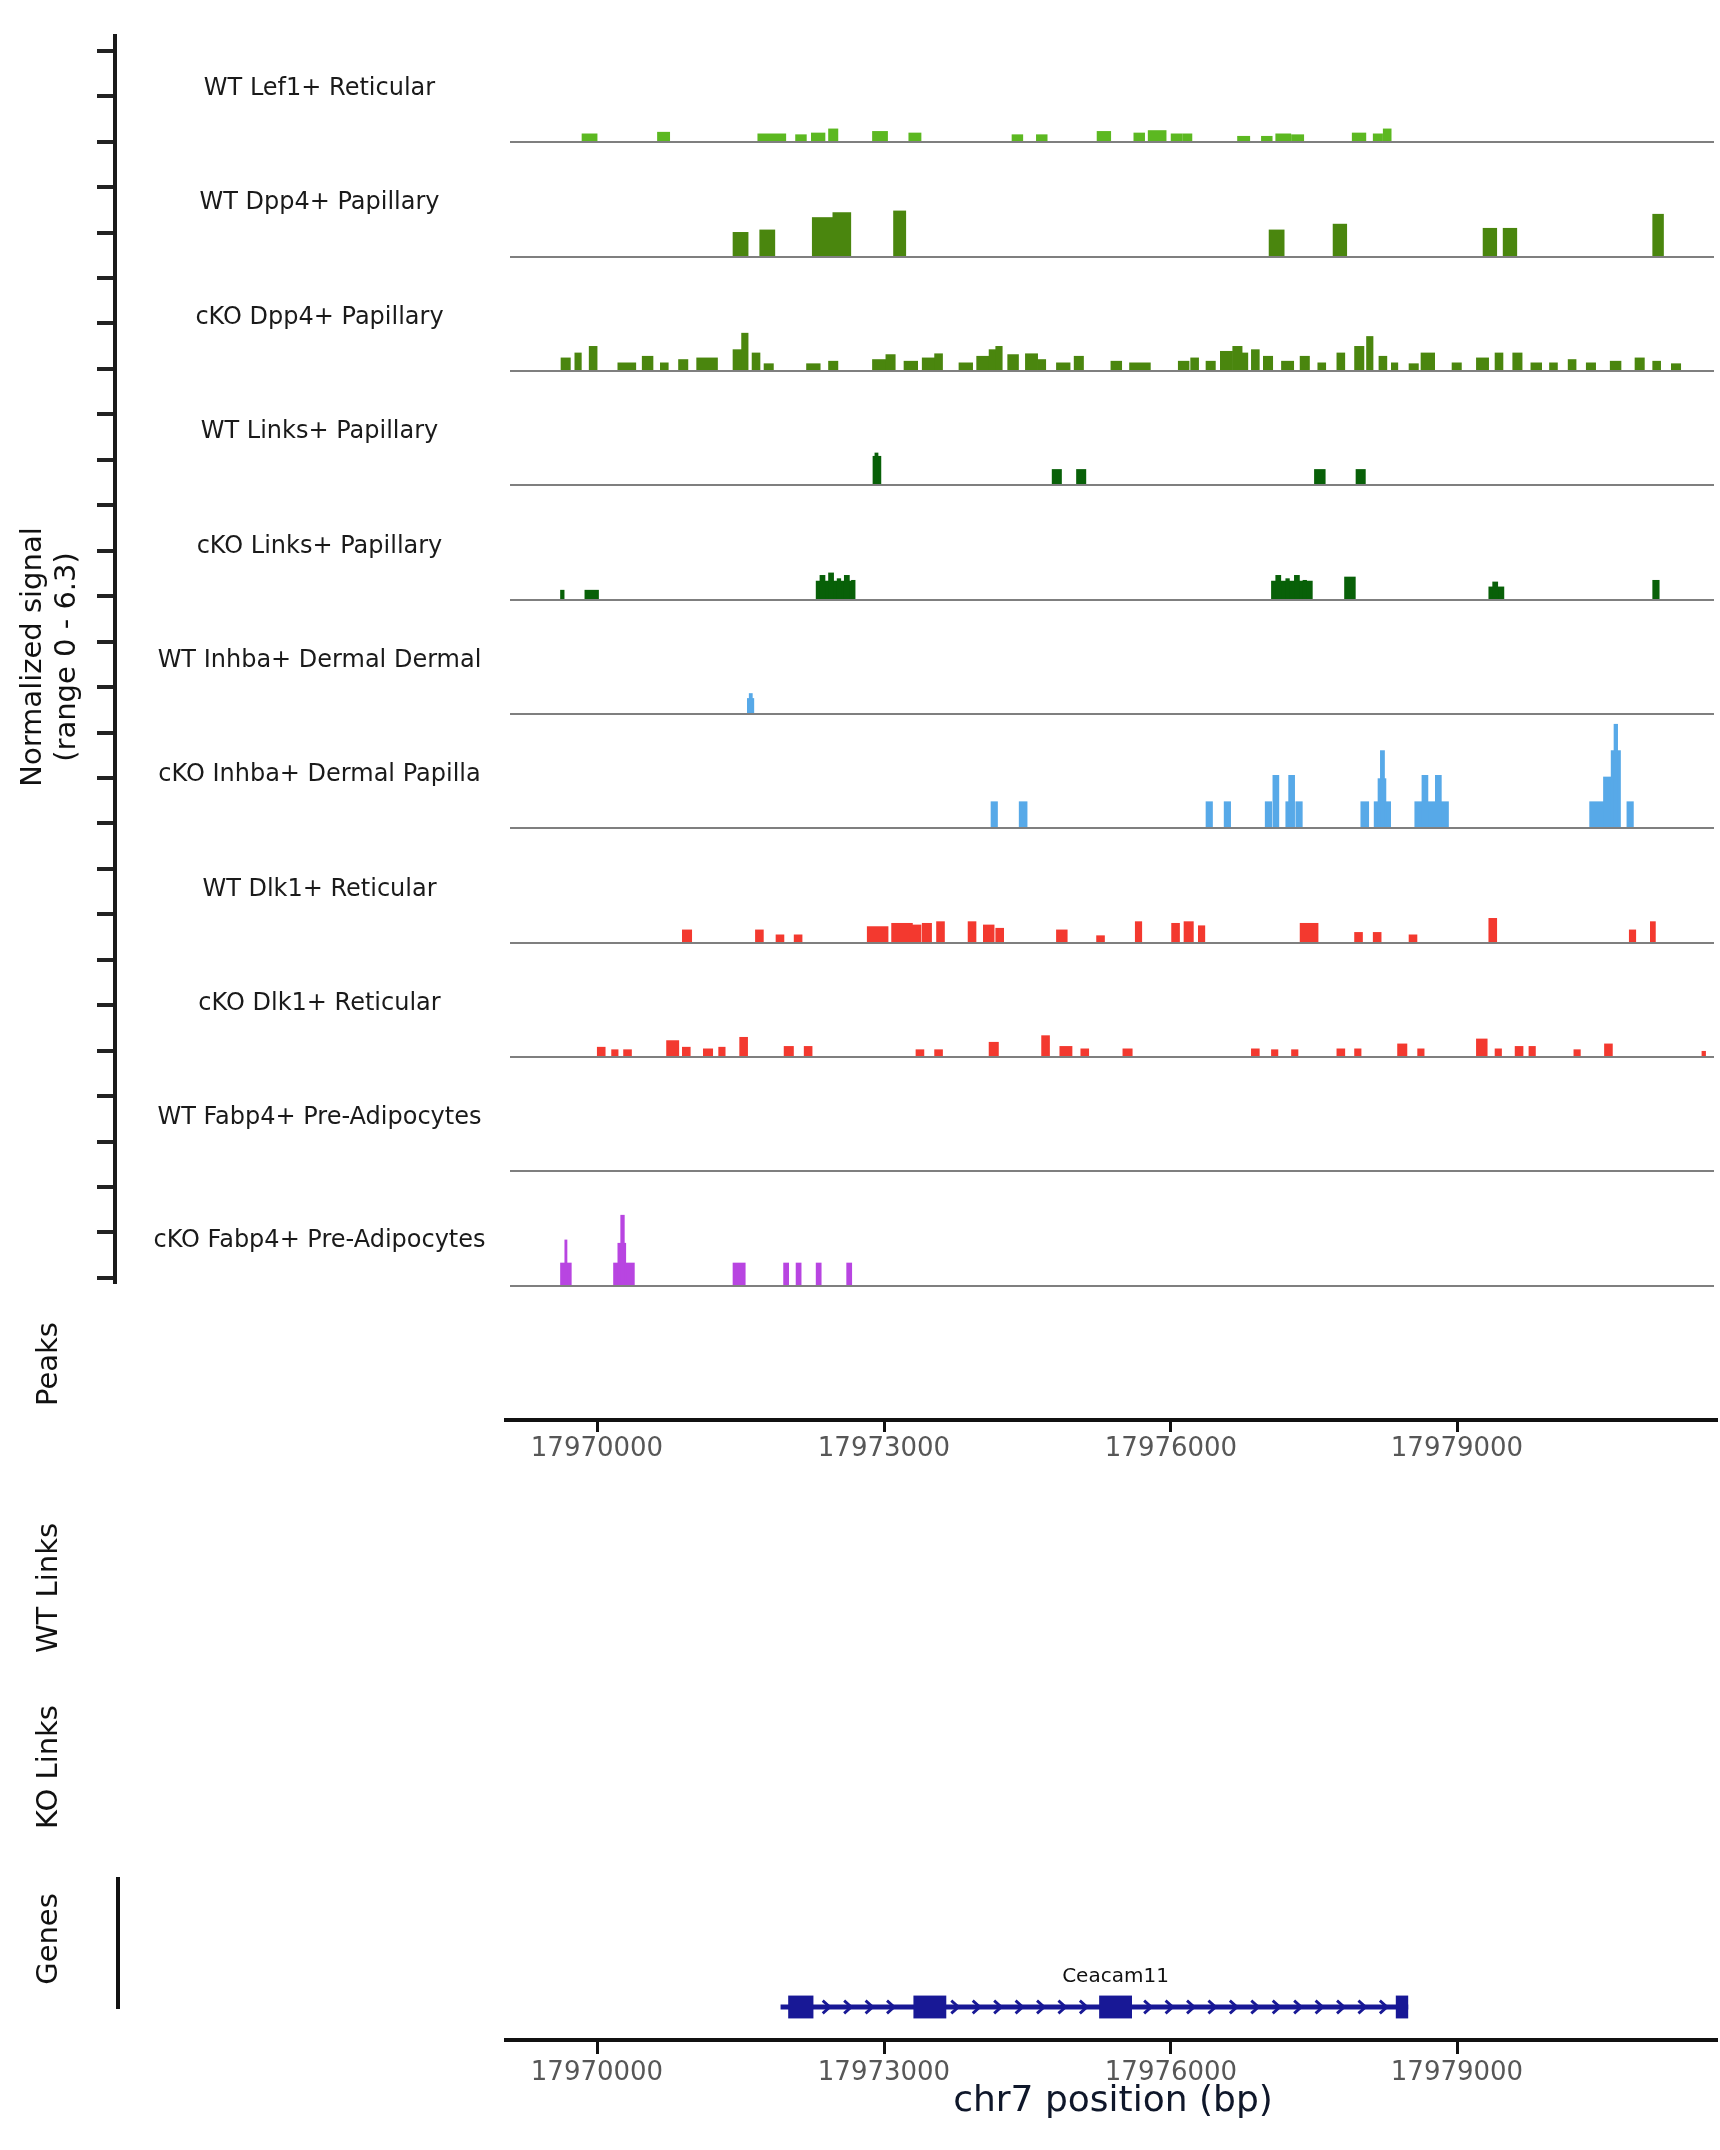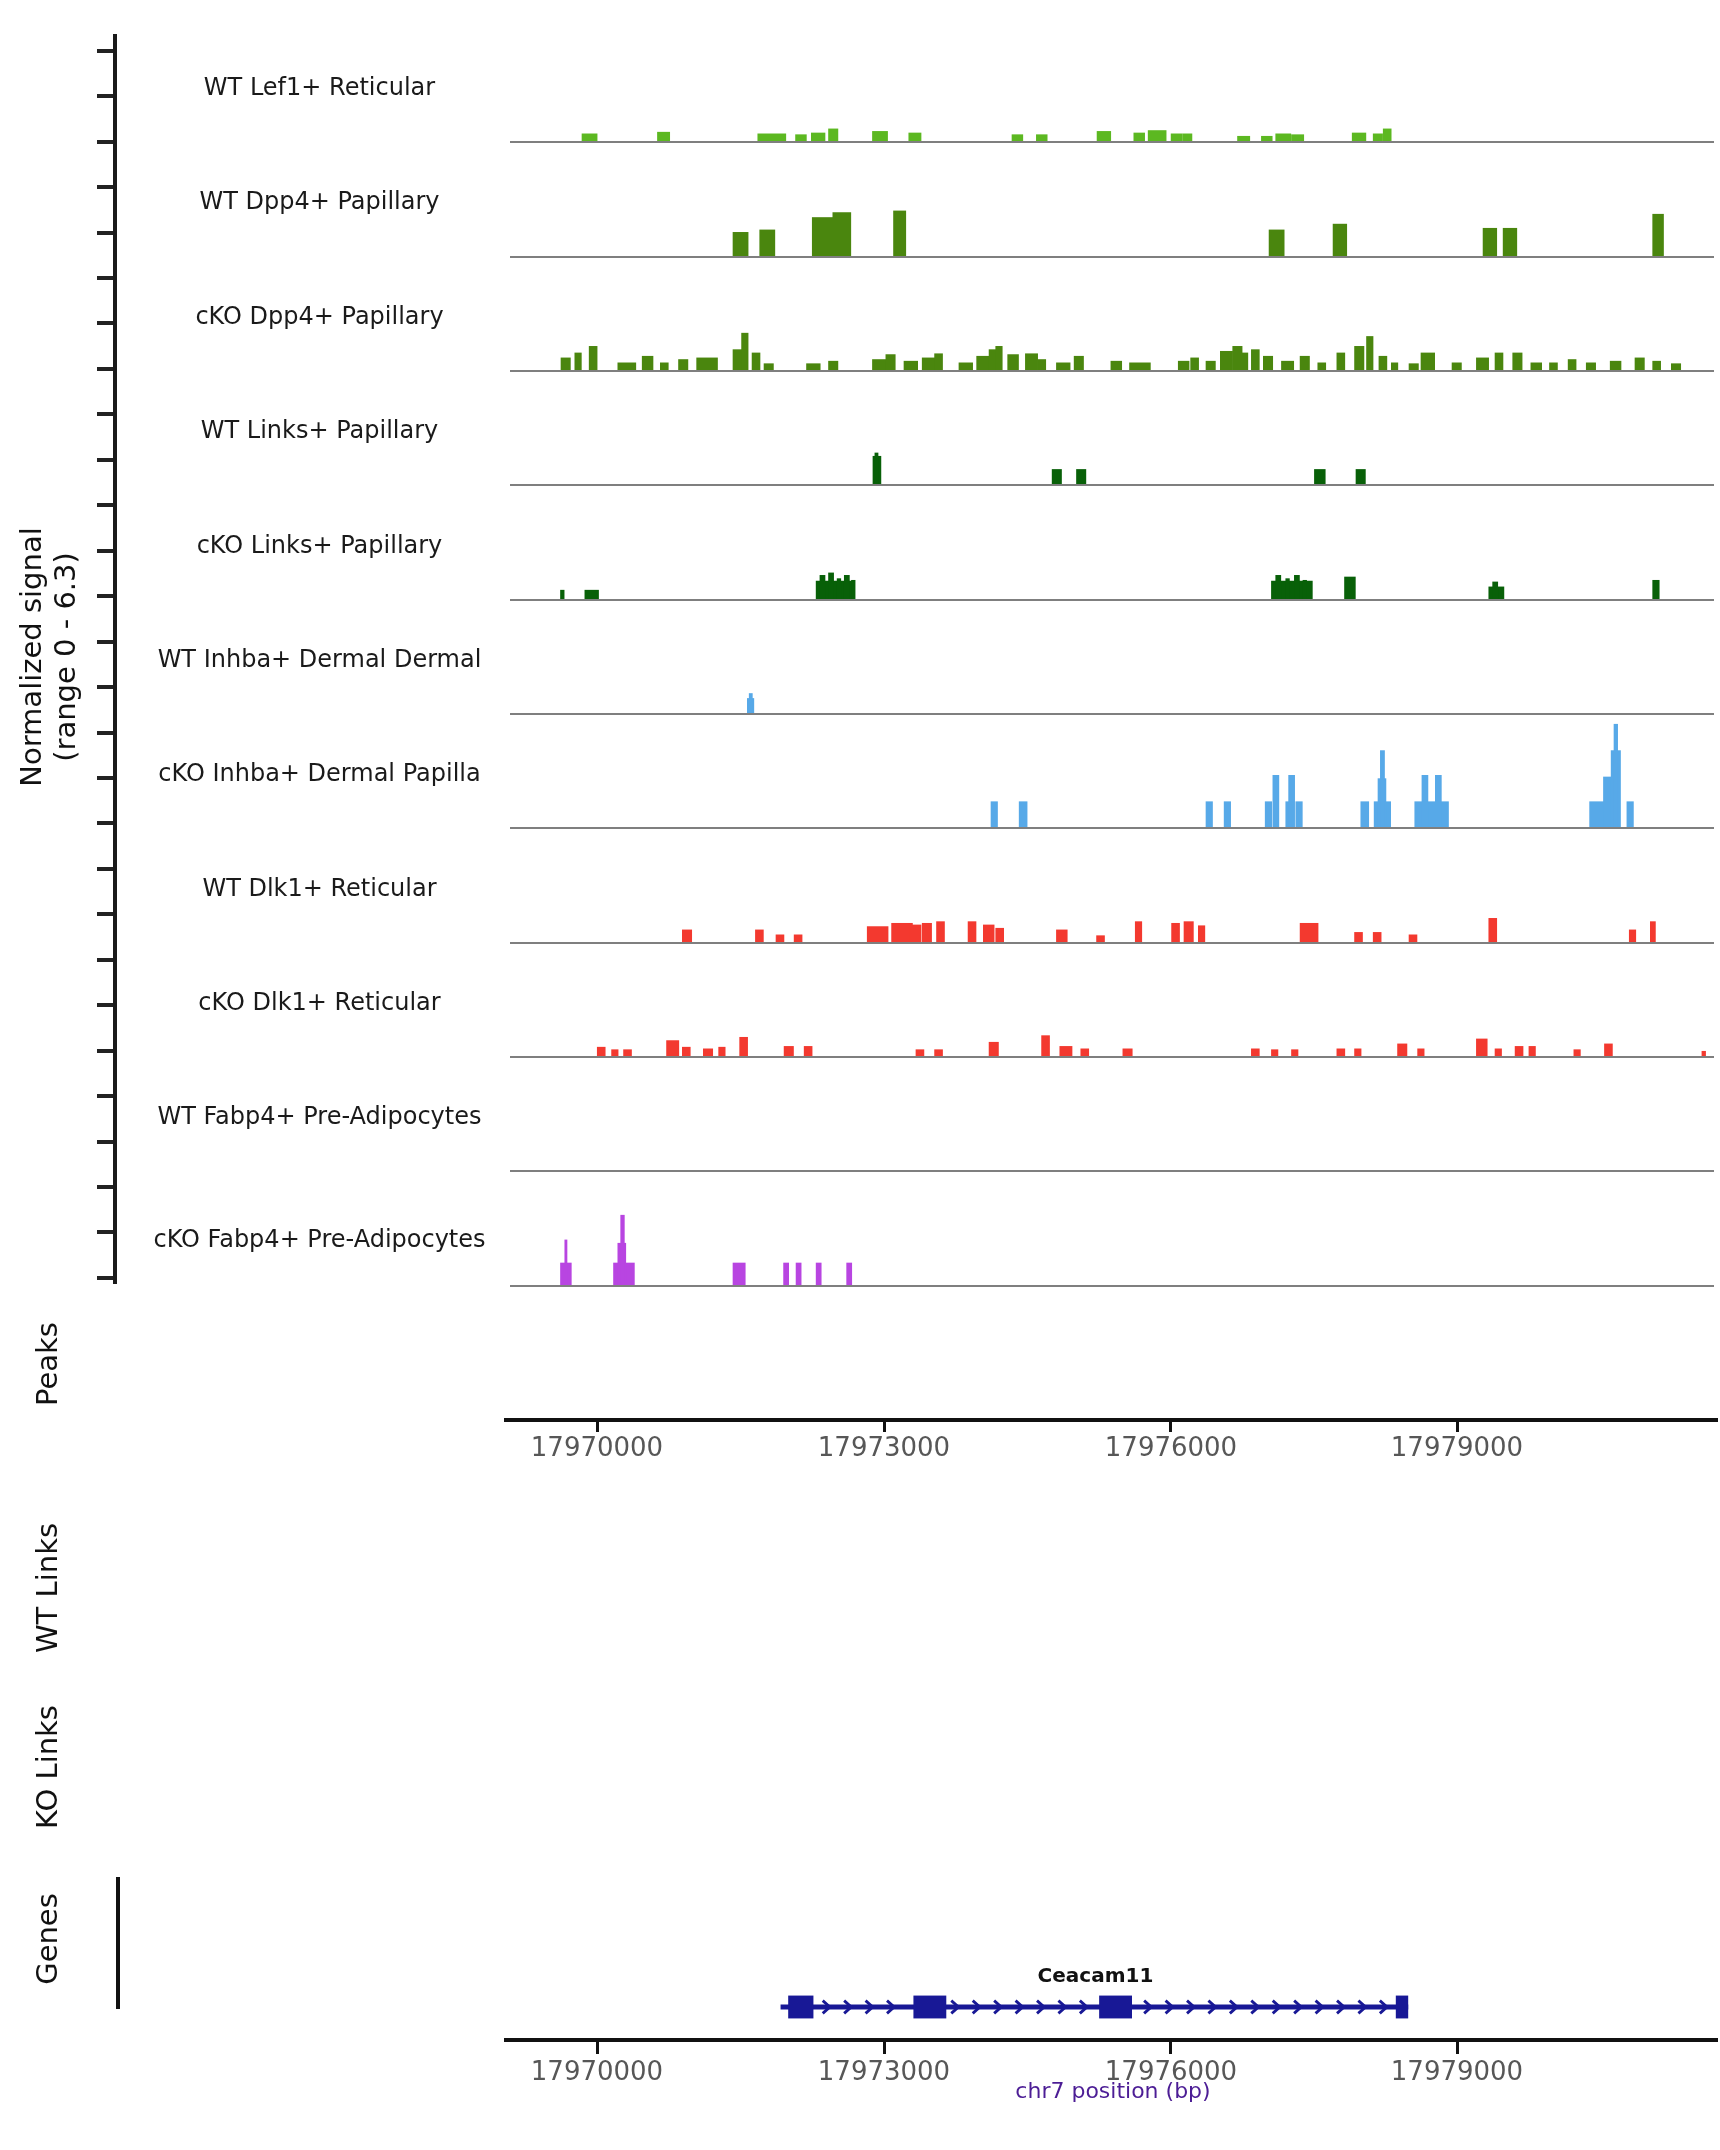--- a/index.html
+++ b/index.html
@@ -9,21 +9,21 @@
   .rot{transform:translate(-50%,-50%) rotate(-90deg);white-space:nowrap;}
   .yaxis-line{left:113px;top:34px;width:3.6px;height:1250px;background:#1a1a1a;}
   .ylab{font-size:29px;color:#111;text-align:center;line-height:34px;}
   .section-label{font-size:29px;color:#111;}
   .track-label{font-size:24px;color:#1a1a1a;text-align:center;width:459px;left:90px;}
   .baseline{height:2.2px;background:#7f7f7f;left:510px;width:1204px;}
   .tick-left{width:16px;height:3.6px;background:#222;left:97px;}
   .axis-line{background:#111;}
   .axis-tick{width:2.9px;background:#111;}
   .tick-label{font-size:26px;color:#575757;width:186px;text-align:center;}
-  .x-title{font-size:22px;color:#4c1d95;text-align:center;width:574px;}
+  .x-title{font-size:36px;color:#0f172a;text-align:center;width:574px;}
   .gene-label{font-size:20px;color:#111;text-align:center;width:287px;}
   .genes-vline{left:116px;width:3.6px;background:#111;}
   svg{display:block;}
 </style>
 </head>
 <body>
 
 <div class="fig">
 
   <div class="abs yaxis-line"></div>
@@ -326,21 +326,21 @@
       <div class="abs tick-label" style="left: 1364px; top: 1432px;">17979000</div>
     </div>
 
   <div class="abs rot section-label" style="left:47px;top:1588px;">WT Links</div>
 
   <div class="abs rot section-label" style="left:47px;top:1767px;">KO Links</div>
 
   <div class="abs rot section-label" style="left:47px;top:1939px;">Genes</div>
   <div class="abs genes-vline" style="top:1877px;height:132px;"></div>
   <div class="abs" id="gene-track">
-      <div class="abs gene-label" style="left: 952px; top: 1963px; font-weight: bold;">Ceacam11</div>
+      <div class="abs gene-label" style="left: 972px; top: 1963px;">Ceacam11</div>
       <svg width="1204" height="100" class="abs" style="left: 510px; top: 1957px;" viewBox="0 0 1680 140">
         <rect x="376" y="66.5" width="878.6666666666667" height="7" fill="#181896"></rect>
         <polyline points="435,61 445,70 435,79" fill="none" stroke="#181896" stroke-width="4"></polyline>
         <polyline points="465,61 475,70 465,79" fill="none" stroke="#181896" stroke-width="4"></polyline>
         <polyline points="495,61 505,70 495,79" fill="none" stroke="#181896" stroke-width="4"></polyline>
         <polyline points="525,61 535,70 525,79" fill="none" stroke="#181896" stroke-width="4"></polyline>
         <polyline points="615,61 625,70 615,79" fill="none" stroke="#181896" stroke-width="4"></polyline>
         <polyline points="645,61 655,70 645,79" fill="none" stroke="#181896" stroke-width="4"></polyline>
         <polyline points="675,61 685,70 675,79" fill="none" stroke="#181896" stroke-width="4"></polyline>
         <polyline points="705,61 715,70 705,79" fill="none" stroke="#181896" stroke-width="4"></polyline>

